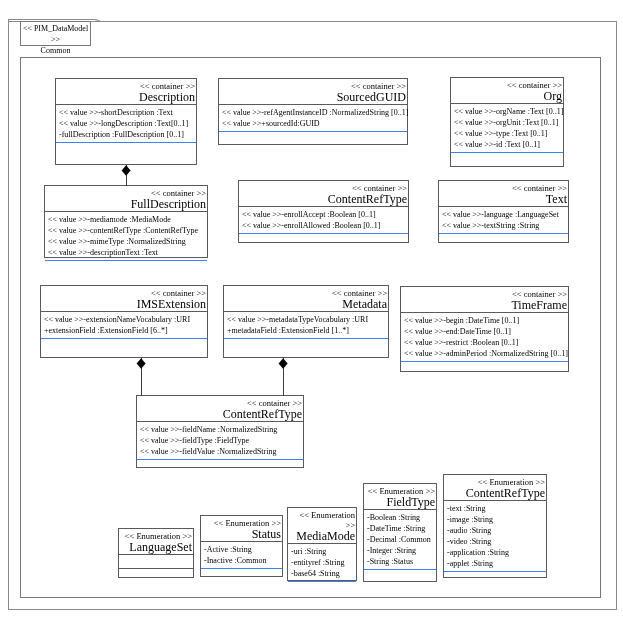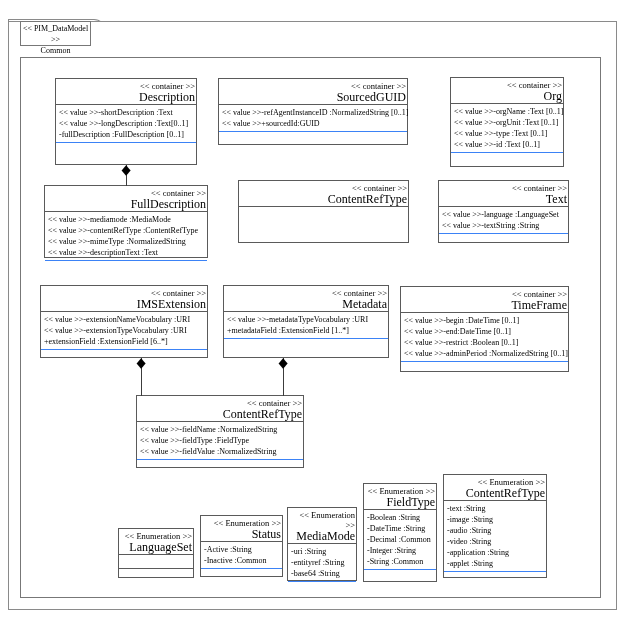--- a/index.html
+++ b/index.html
@@ -104,20 +104,24 @@
     <div class="attr">&lt;&lt; value &gt;&gt;-descriptionText :Text</div>
   </div>
   <div class="cbody"></div>
 </div>
 
 <div class="uml-class" style="left:238px;top:180px;width:171px;height:63px">
   <div class="cls-head">
     <div class="stereo">&lt;&lt; container &gt;&gt;</div>
     <div class="cname">ContentRefType</div>
   </div>
+  <div class="attrs">
+    <div class="attr">&lt;&lt; value &gt;&gt;-enrollAccept :Boolean [0..1]</div>
+    <div class="attr">&lt;&lt; value &gt;&gt;-enrollAllowed :Boolean [0..1]</div>
+  </div>
   <div class="cbody"></div>
 </div>
 
 <div class="uml-class" style="left:438px;top:180px;width:131px;height:63px">
   <div class="cls-head">
     <div class="stereo">&lt;&lt; container &gt;&gt;</div>
     <div class="cname">Text</div>
   </div>
   <div class="attrs">
     <div class="attr">&lt;&lt; value &gt;&gt;-language :LanguageSet</div>
@@ -126,21 +130,20 @@
   <div class="cbody"></div>
 </div>
 
 <div class="uml-class" style="left:40px;top:285px;width:168px;height:73px">
   <div class="cls-head">
     <div class="stereo">&lt;&lt; container &gt;&gt;</div>
     <div class="cname">IMSExtension</div>
   </div>
   <div class="attrs">
     <div class="attr">&lt;&lt; value &gt;&gt;-extensionNameVocabulary :URI</div>
-    <div class="attr">&lt;&lt; value &gt;&gt;-extensionTypeVocabulary :URI</div>
     <div class="attr">+extensionField :ExtensionField [6..*]</div>
   </div>
   <div class="cbody"></div>
 </div>
 
 <div class="uml-class" style="left:223px;top:285px;width:166px;height:73px">
   <div class="cls-head">
     <div class="stereo">&lt;&lt; container &gt;&gt;</div>
     <div class="cname">Metadata</div>
   </div>
@@ -215,21 +218,21 @@
 <div class="uml-class" style="left:363px;top:483px;width:74px;height:99px">
   <div class="cls-head">
     <div class="stereo">&lt;&lt; Enumeration &gt;&gt;</div>
     <div class="cname">FieldType</div>
   </div>
   <div class="attrs">
     <div class="attr">-Boolean :String</div>
     <div class="attr">-DateTime :String</div>
     <div class="attr">-Decimal :Common</div>
     <div class="attr">-Integer :String</div>
-    <div class="attr">-String :Common</div>
+    <div class="attr">-String :Status</div>
   </div>
   <div class="cbody"></div>
 </div>
 
 <div class="uml-class" style="left:443px;top:474px;width:104px;height:104px">
   <div class="cls-head">
     <div class="stereo">&lt;&lt; Enumeration &gt;&gt;</div>
     <div class="cname">ContentRefType</div>
   </div>
   <div class="attrs">

